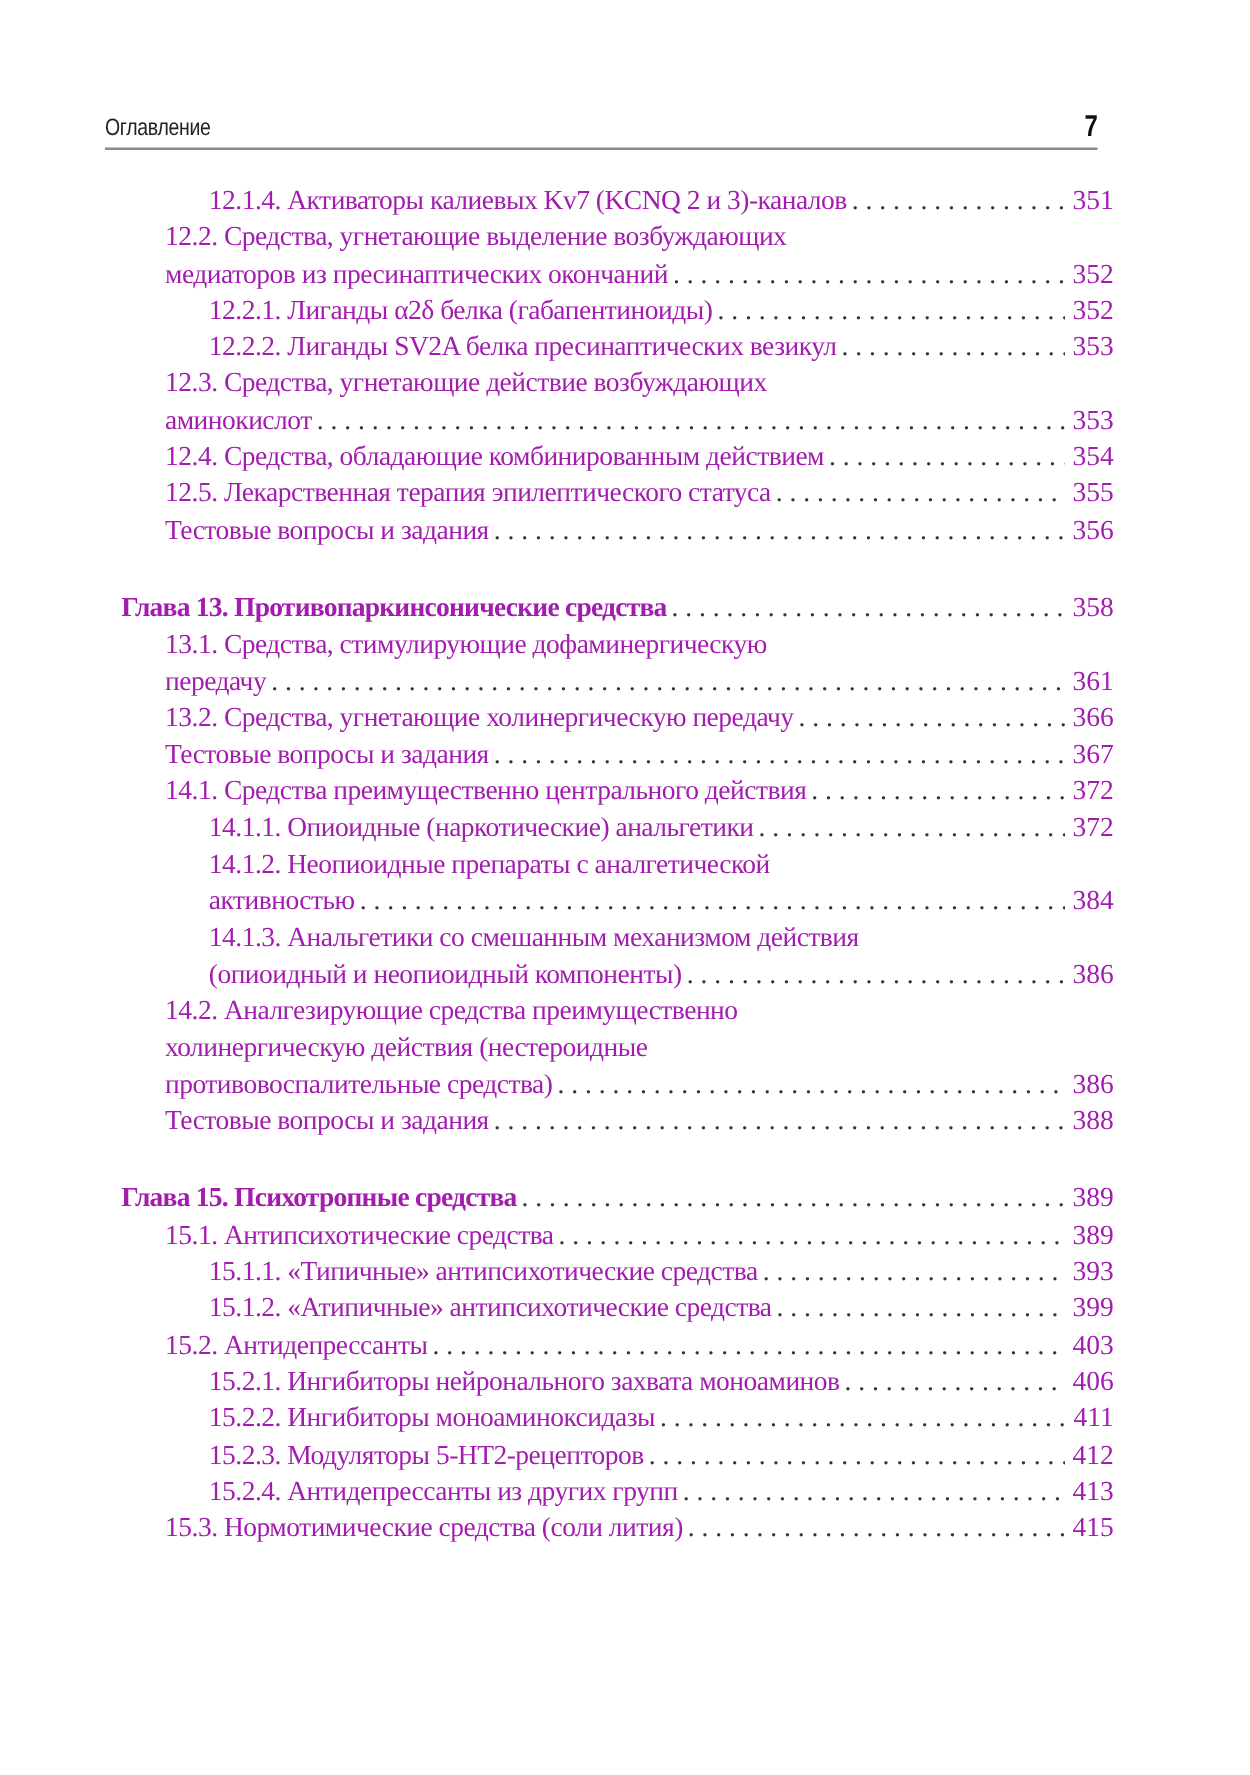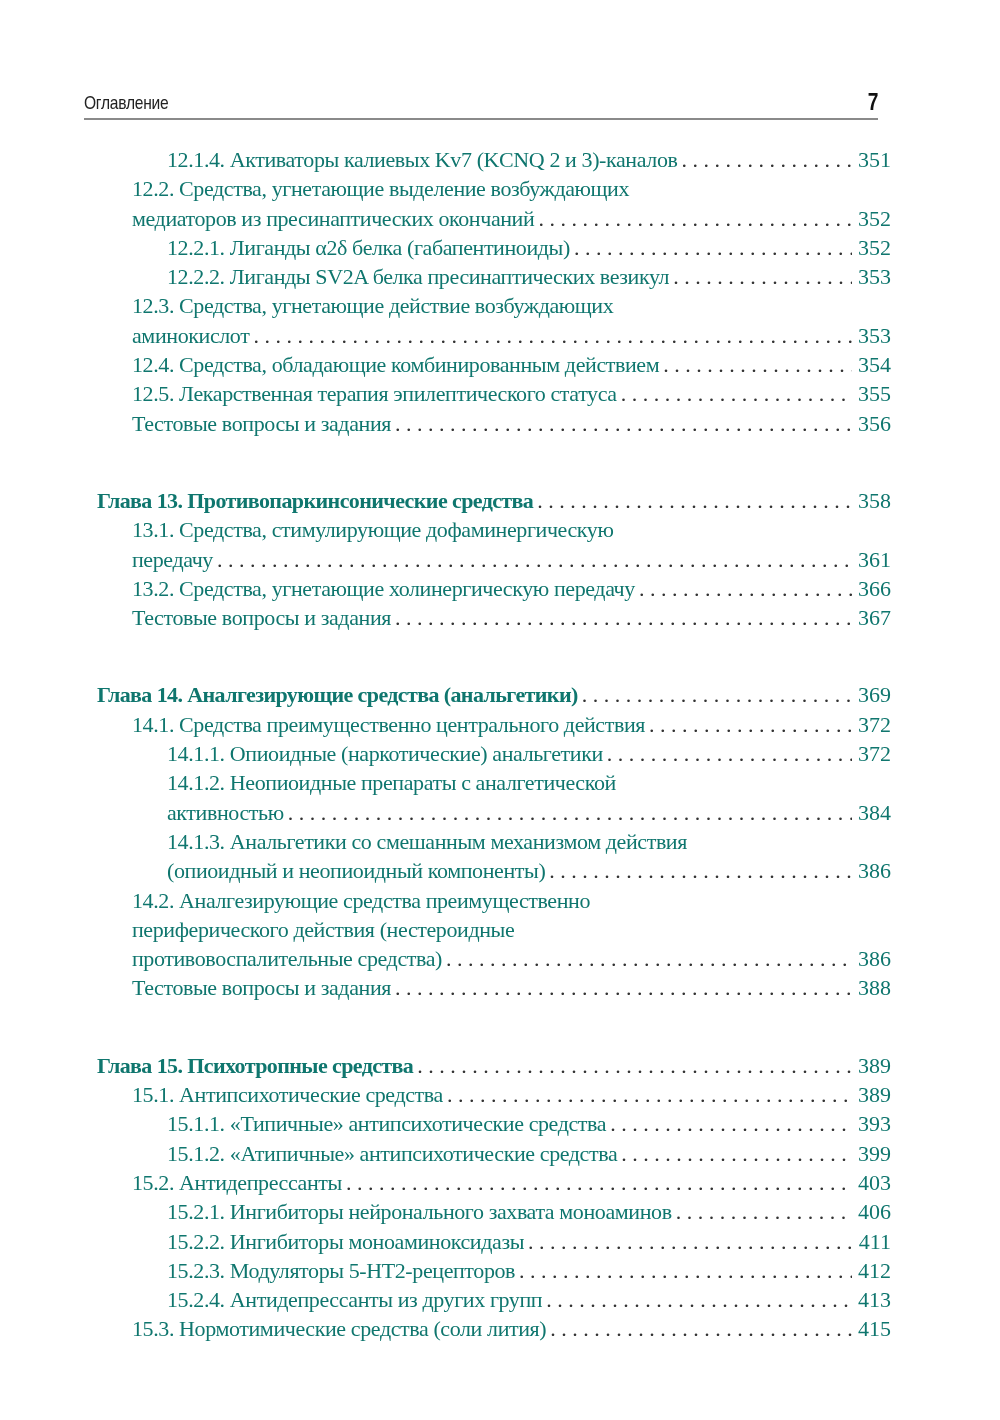--- a/index.html
+++ b/index.html
@@ -43,30 +43,30 @@
       transform-origin: right center;
       color: #111;
     }
     .toc {
       position: absolute;
       left: 97px;
       top: 145px;
       width: 794px;
       font-family: "Liberation Serif", serif;
       font-size: 22px;
-      color: #0f766e;
+      color: #a21caf;
     }
     .toc-row {
       position: relative;
       height: 29.3px;
       line-height: 29.3px;
       white-space: nowrap;
     }
     .toc-row.gap-before {
-      margin-top: 48px;
+      margin-top: 33px;
     }
     .toc-row .entry {
       display: flex;
       align-items: baseline;
       width: 100%;
     }
     .toc-row .label {
       flex: 0 0 auto;
       background: #fff;
       padding-right: 4px;
@@ -194,27 +194,20 @@
         <span class="pageno">366</span>
       </div>
     </div>
     <div class="toc-row lvl1">
       <div class="entry">
         <span class="label">Тестовые вопросы и задания</span>
         <span class="dots"></span>
         <span class="pageno">367</span>
       </div>
     </div>
-    <div class="toc-row chapter gap-before lvl0">
-      <div class="entry">
-        <span class="label">Глава 14. Аналгезирующие средства (анальгетики)</span>
-        <span class="dots"></span>
-        <span class="pageno">369</span>
-      </div>
-    </div>
     <div class="toc-row lvl1">
       <div class="entry">
         <span class="label">14.1. Средства преимущественно центрального действия</span>
         <span class="dots"></span>
         <span class="pageno">372</span>
       </div>
     </div>
     <div class="toc-row lvl2">
       <div class="entry">
         <span class="label">14.1.1. Опиоидные (наркотические) анальгетики</span>
@@ -246,21 +239,21 @@
         <span class="pageno">386</span>
       </div>
     </div>
     <div class="toc-row no-page lvl1">
       <div class="entry">
         <span class="label">14.2. Аналгезирующие средства преимущественно</span>
       </div>
     </div>
     <div class="toc-row no-page lvl1">
       <div class="entry">
-        <span class="label">периферического действия (нестероидные</span>
+        <span class="label">холинергическую действия (нестероидные</span>
       </div>
     </div>
     <div class="toc-row lvl1">
       <div class="entry">
         <span class="label">противовоспалительные средства)</span>
         <span class="dots"></span>
         <span class="pageno">386</span>
       </div>
     </div>
     <div class="toc-row lvl1">

